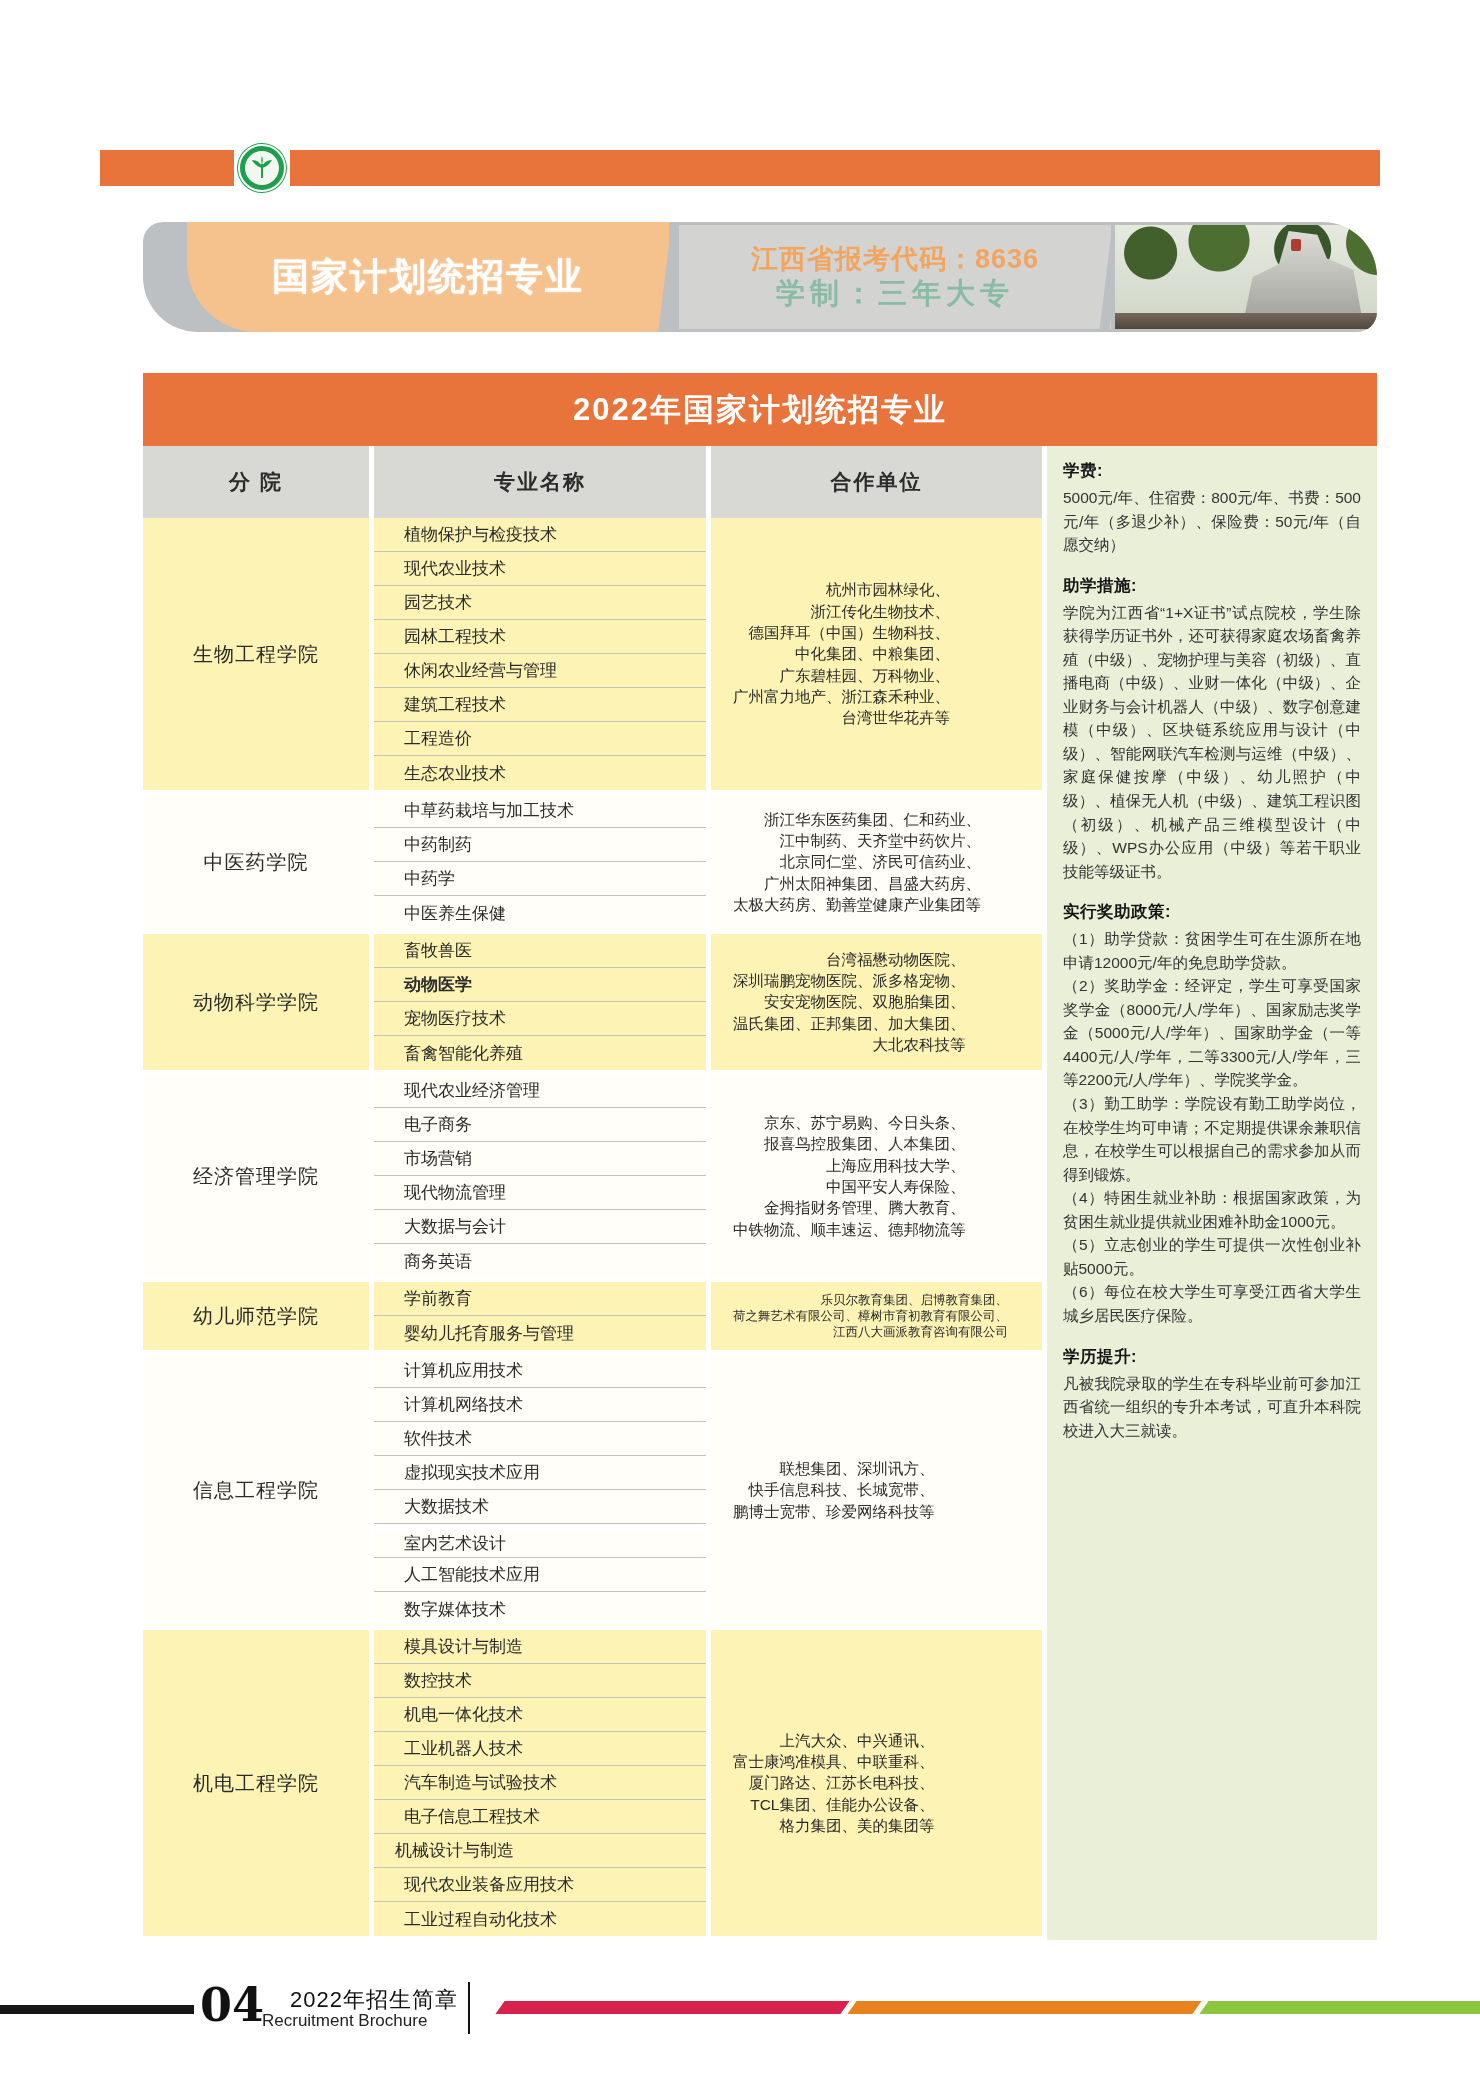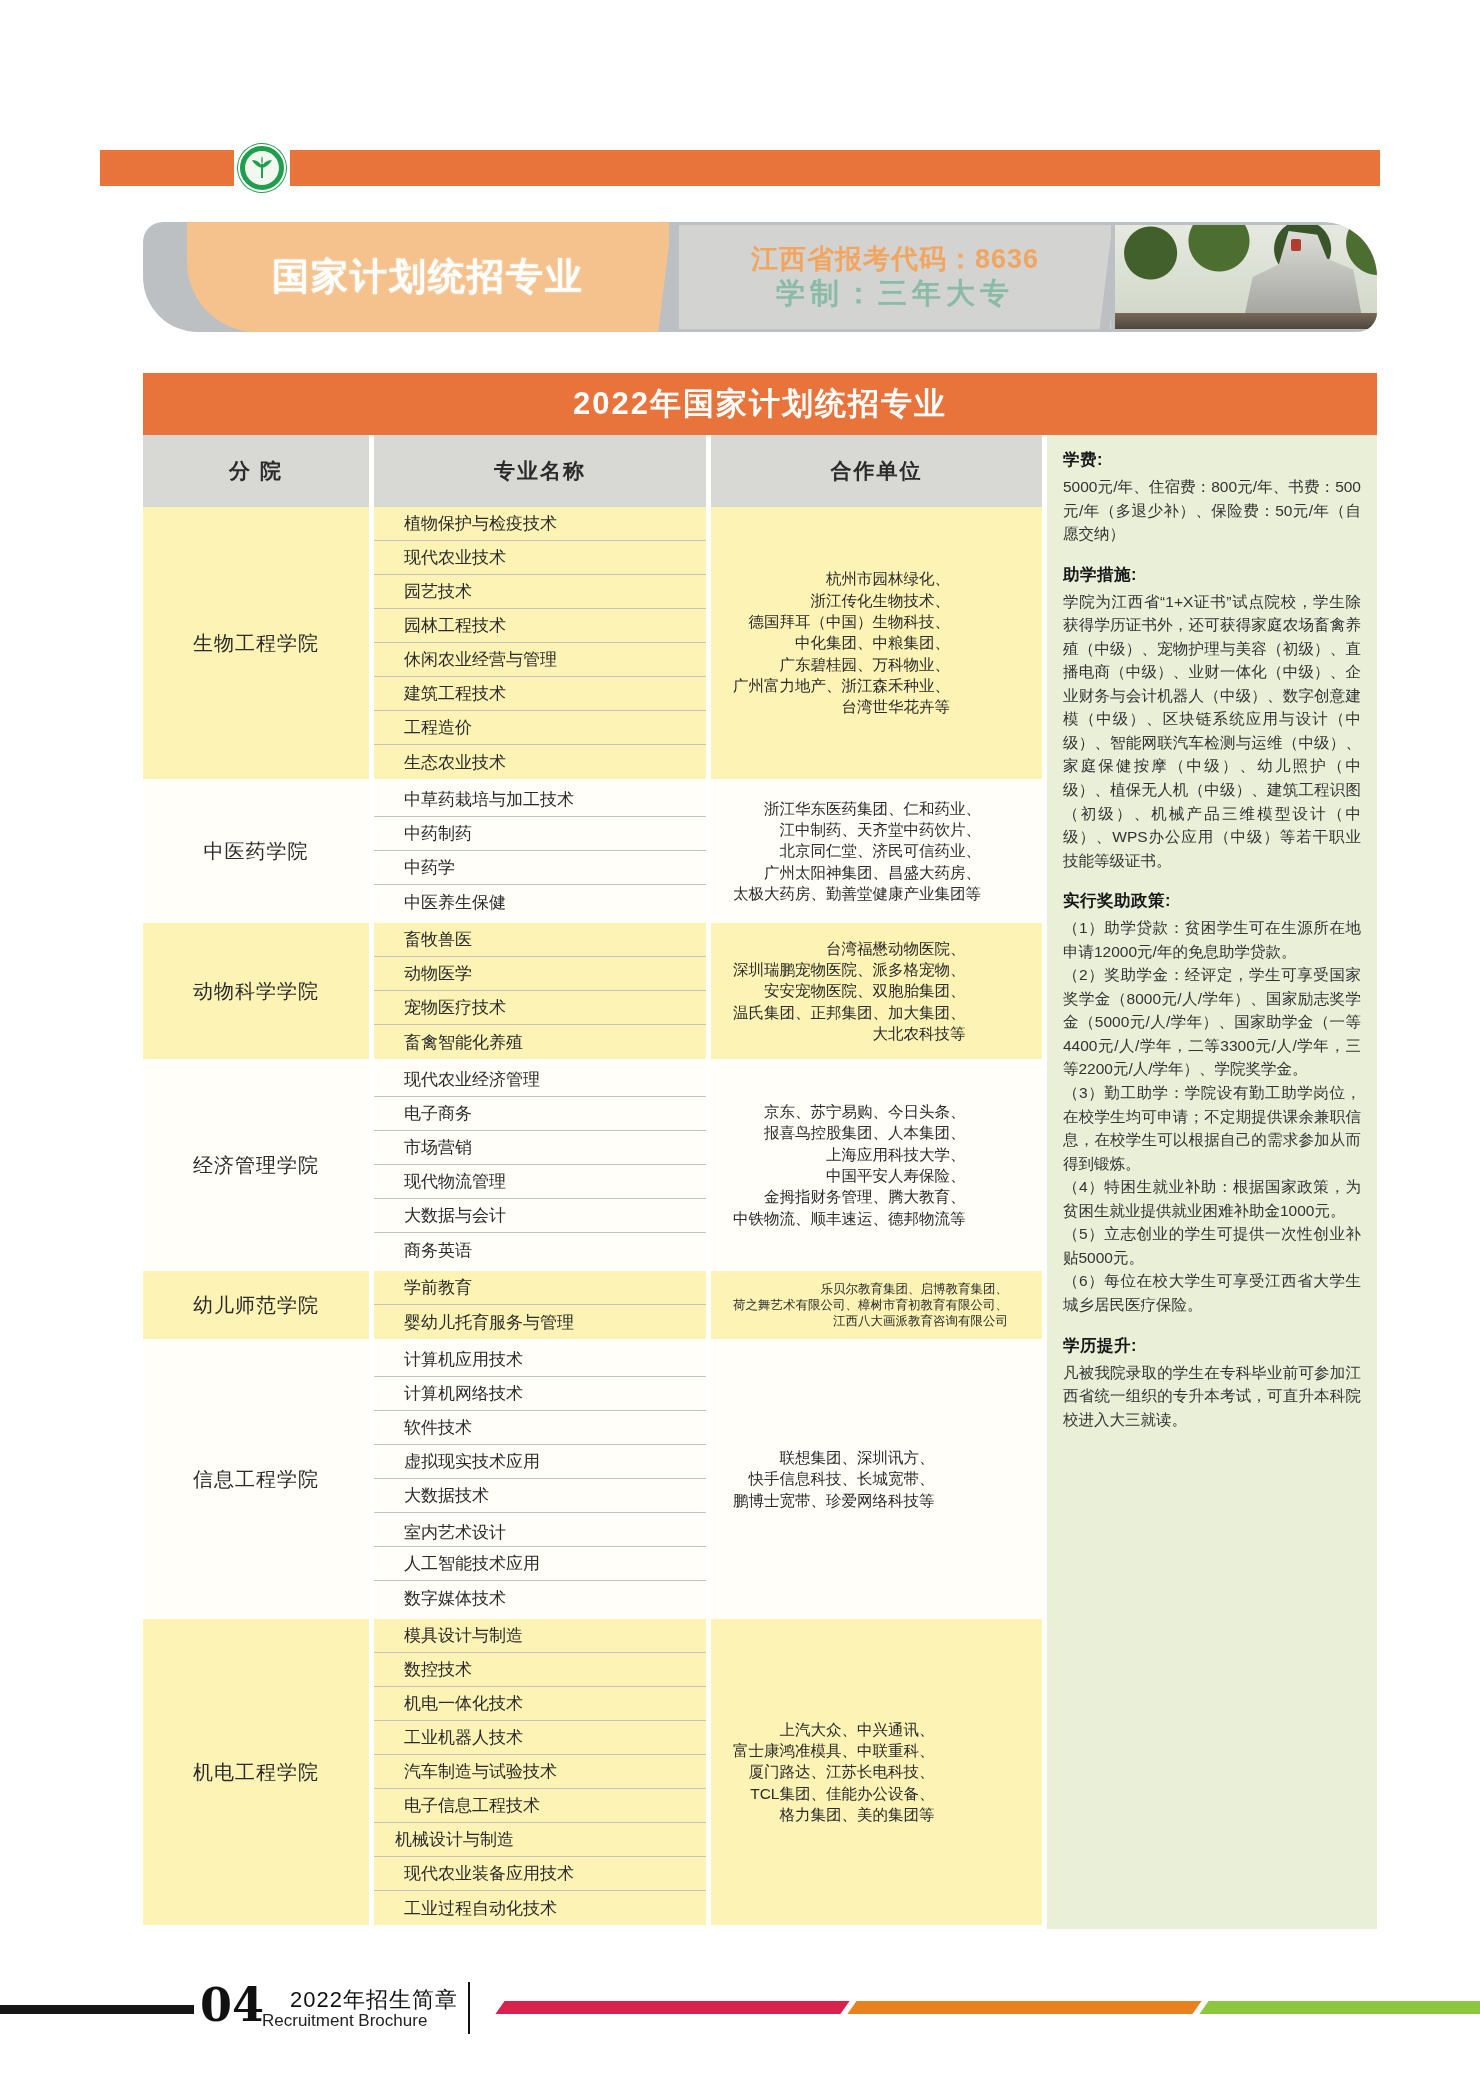--- a/index.html
+++ b/index.html
@@ -58,21 +58,21 @@
   .photo .rock{
     position:absolute;left:128px;top:6px;width:120px;height:92px;
     background:linear-gradient(#ddddd8,#9fa09b);
     clip-path:polygon(38% 0,62% 4%,70% 30%,92% 42%,100% 100%,0 100%,8% 50%,30% 36%);
   }
   .photo .rock-mark{position:absolute;left:176px;top:14px;width:10px;height:12px;background:#b03c30;border-radius:2px;}
   .photo .ground{position:absolute;left:0;bottom:0;width:100%;height:16px;background:linear-gradient(#77685a,#4f463c);}
   
   .table-wrap{position:absolute;left:143px;top:373px;width:1234px;}
   .table-title{
-    height:62px;background:var(--accent-orange);display:flex;align-items:center;justify-content:center;
+    height:73px;background:var(--accent-orange);display:flex;align-items:center;justify-content:center;
     color:#fff;font-size:31px;font-weight:bold;letter-spacing:2px;
   }
   .table-main{display:flex;gap:5px;margin-top:0;}
   .table-left{width:899px;}
   .thead{display:flex;gap:5px;height:72px;}
   .th{background:var(--header-gray);display:flex;align-items:center;justify-content:center;
       font-size:21px;font-weight:bold;color:#2b2b2b;letter-spacing:2px;}
   .th.c1{width:226px;} .th.c2{width:332px;} .th.c3{width:331px;}
   .section{display:grid;grid-template-columns:226px 332px 331px;column-gap:5px;grid-auto-rows:34px;margin-bottom:4px;}
   .section.yellow .cell{background:var(--section-yellow);}
@@ -172,21 +172,21 @@
             <div class="cell major last" style="grid-column: 2;">中医养生保健</div>
             <div class="cell partners" style="grid-area: 1 / 3 / span 4;">浙江华东医药集团、仁和药业、
 江中制药、天齐堂中药饮片、
 北京同仁堂、济民可信药业、
 广州太阳神集团、昌盛大药房、
 太极大药房、勤善堂健康产业集团等</div>
           </div>
           <div class="section yellow">
             <div class="cell college" style="grid-area: 1 / 1 / span 4;">动物科学学院</div>
             <div class="cell major" style="grid-column: 2;">畜牧兽医</div>
-            <div class="cell major" style="grid-column: 2;">动物医学</div>
+            <div class="cell major" style="grid-column: 2; font-weight: bold;">动物医学</div>
             <div class="cell major" style="grid-column: 2;">宠物医疗技术</div>
             <div class="cell major last" style="grid-column: 2;">畜禽智能化养殖</div>
             <div class="cell partners" style="grid-area: 1 / 3 / span 4;">台湾福懋动物医院、
 深圳瑞鹏宠物医院、派多格宠物、
 安安宠物医院、双胞胎集团、
 温氏集团、正邦集团、加大集团、
 大北农科技等</div>
           </div>
           <div class="section white">
             <div class="cell college" style="grid-area: 1 / 1 / span 6;">经济管理学院</div>

